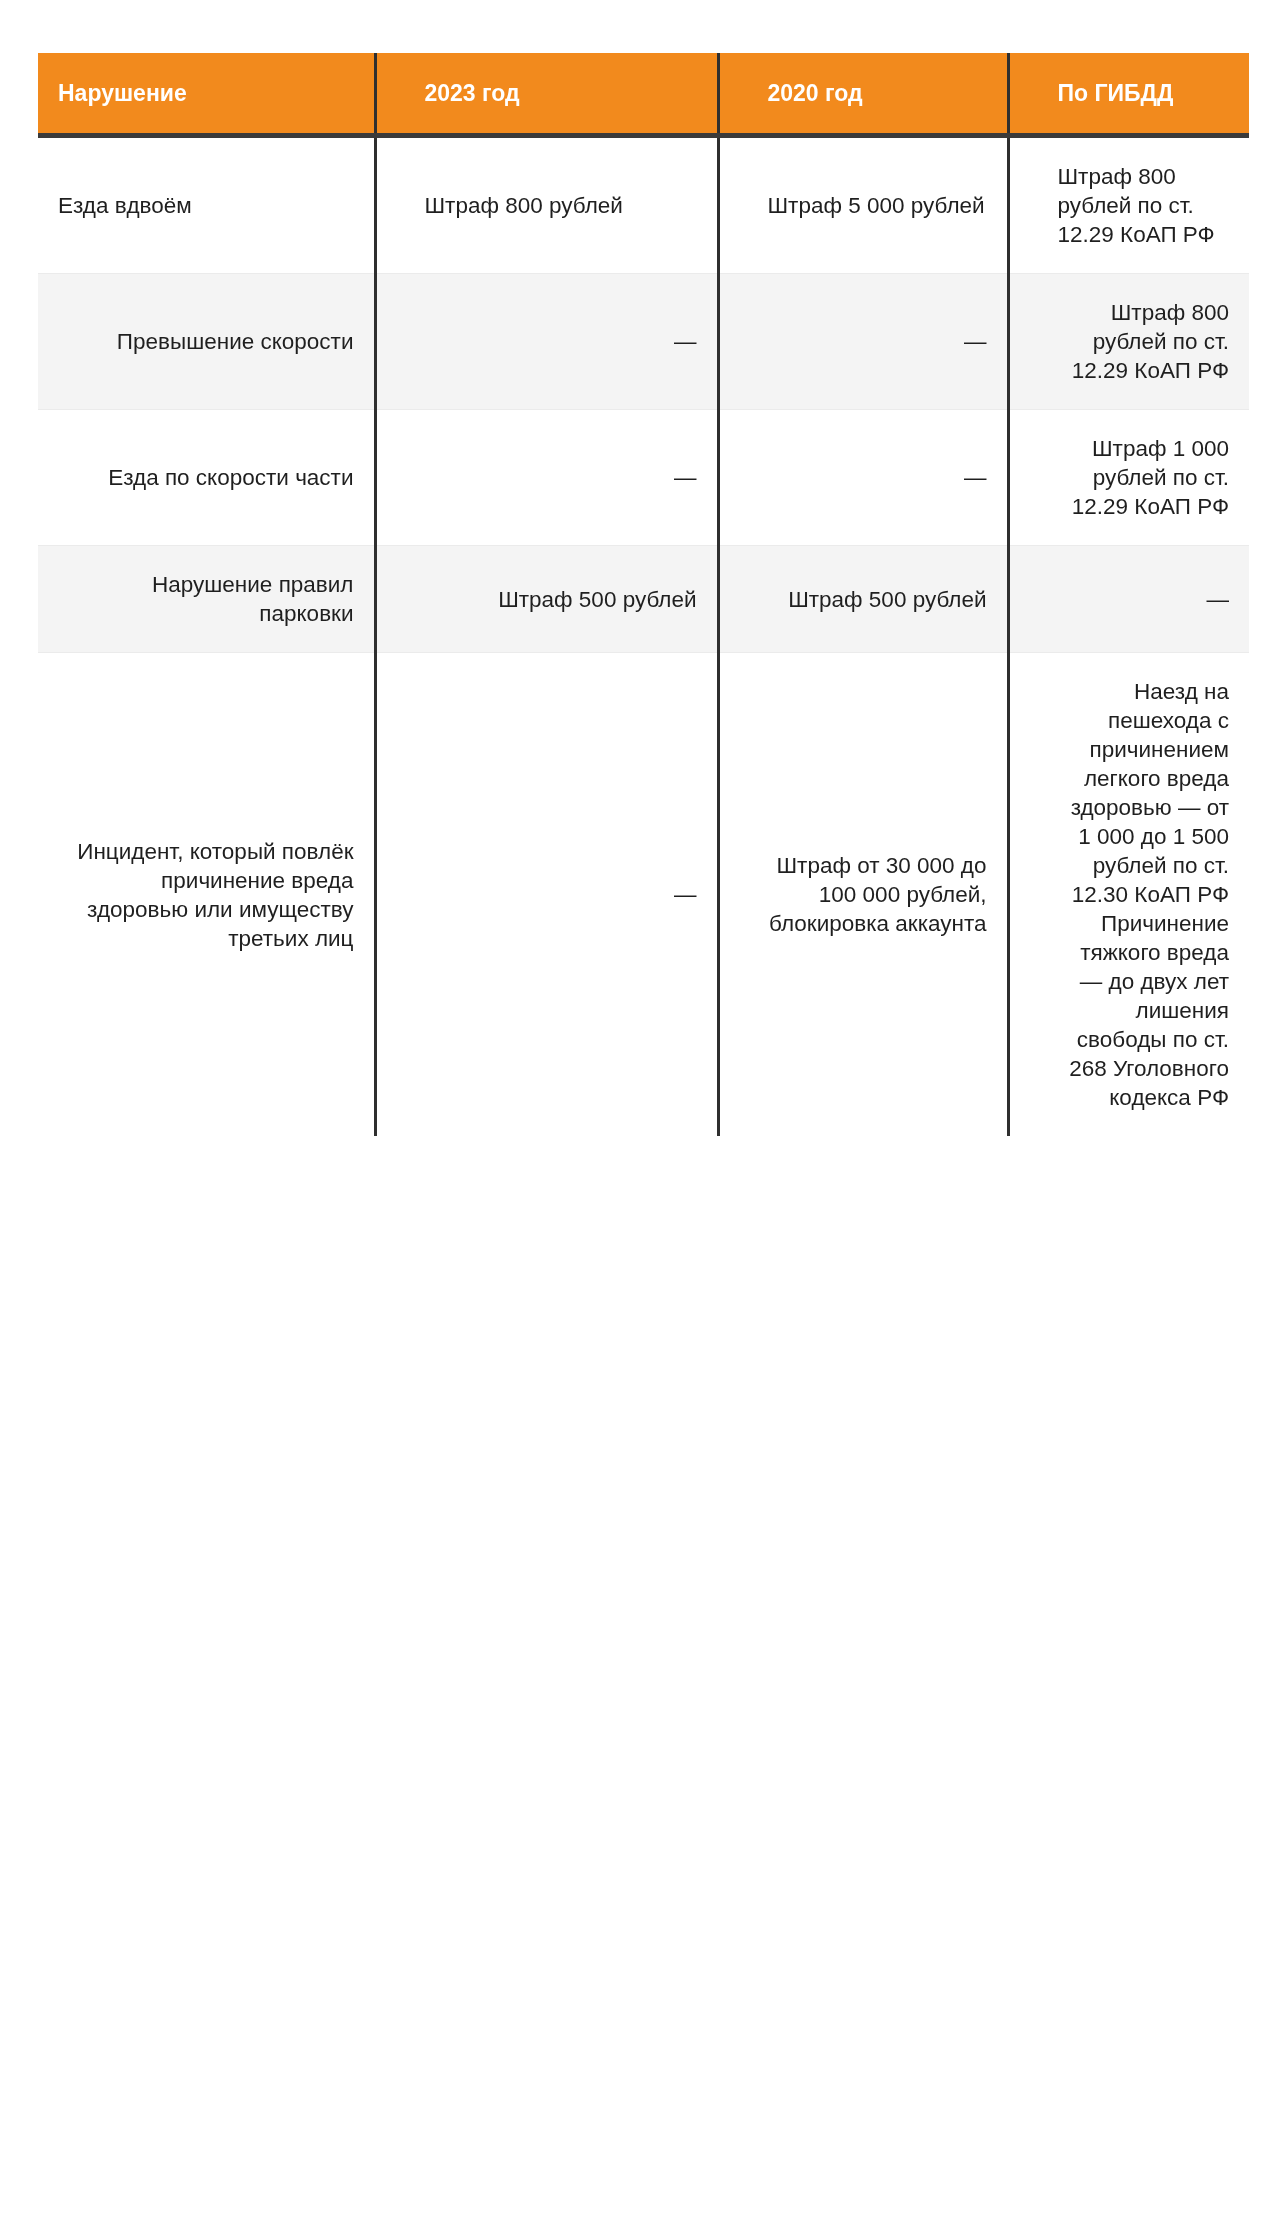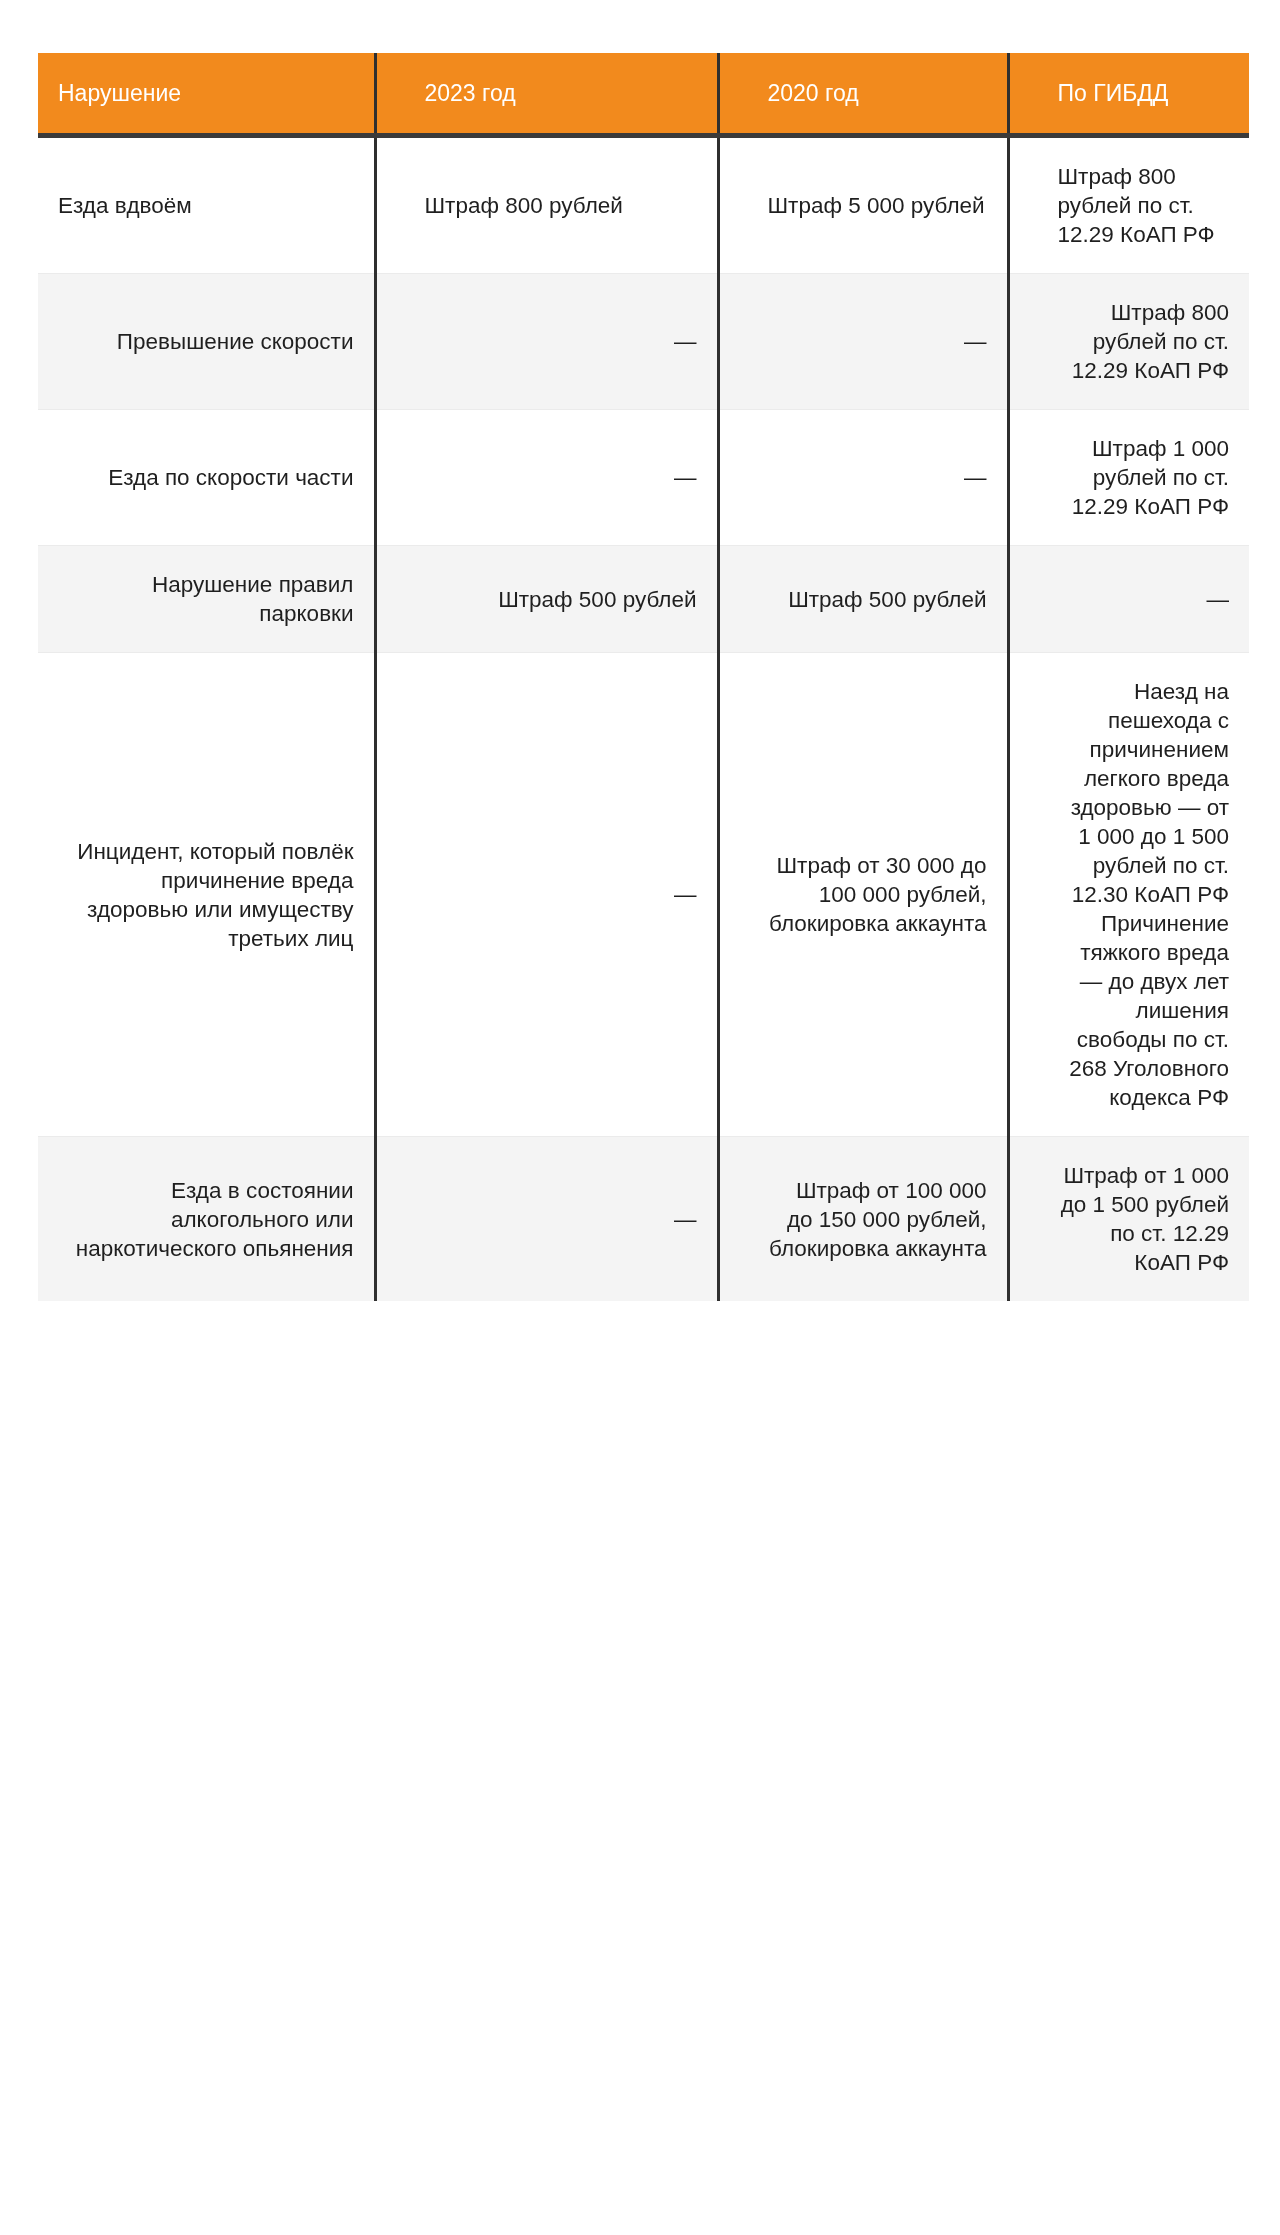--- a/index.html
+++ b/index.html
@@ -30,21 +30,21 @@
     margin: 53px 31px 58px 38px;
     width: 1211px;
   }
   col.c1 { width: 337px; }
   col.c2 { width: 343px; }
   col.c3 { width: 290px; }
   col.c4 { width: 241px; }
   th {
     background: var(--header-bg);
     color: var(--header-text);
-    font-weight: 400;
+    font-weight: 700;
     font-size: 23px;
     line-height: 28px;
     text-align: left;
     padding: 26px 20px;
     border-bottom: 5px solid #3A3A3A;
   }
   td {
     font-size: 22.5px;
     line-height: 29px;
     color: var(--text);
@@ -102,21 +102,15 @@
           <td>Штраф 500 рублей</td>
           <td>—</td>
         </tr>
         <tr class="white">
           <td>Инцидент, который повлёк причинение вреда здоровью или имуществу третьих лиц</td>
           <td>—</td>
           <td>Штраф от 30 000 до 100 000 рублей, блокировка аккаунта</td>
           <td>Наезд на пешехода с причинением легкого вреда здоровью — от 1 000 до 1 500 рублей по ст. 12.30 КоАП РФ
 Причинение тяжкого вреда — до двух лет лишения свободы по ст. 268 Уголовного кодекса РФ</td>
         </tr>
-        <tr class="gray">
-          <td>Езда в состоянии алкогольного или наркотического опьянения</td>
-          <td>—</td>
-          <td>Штраф от 100 000 до 150 000 рублей, блокировка аккаунта</td>
-          <td>Штраф от 1 000 до 1 500 рублей по ст. 12.29 КоАП РФ</td>
-        </tr>
       </tbody>
   </table>
 </div>
 
 </body></html>

